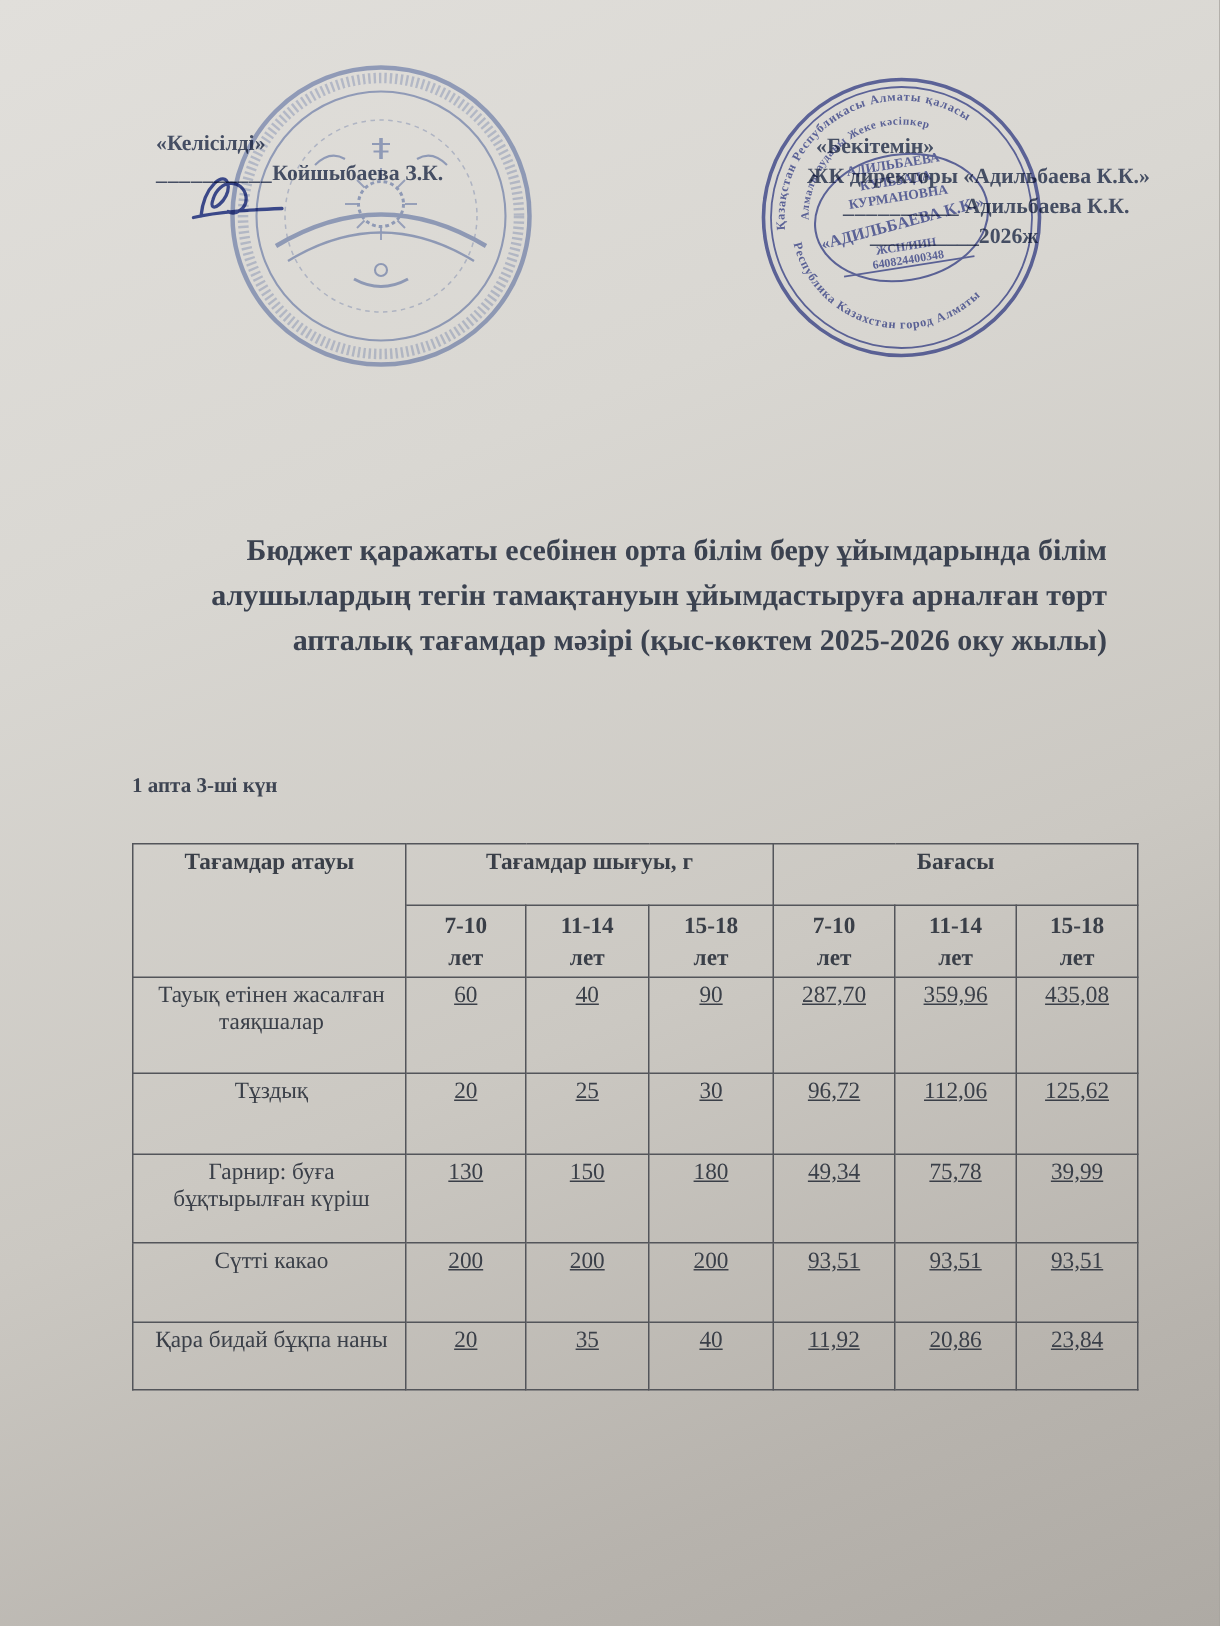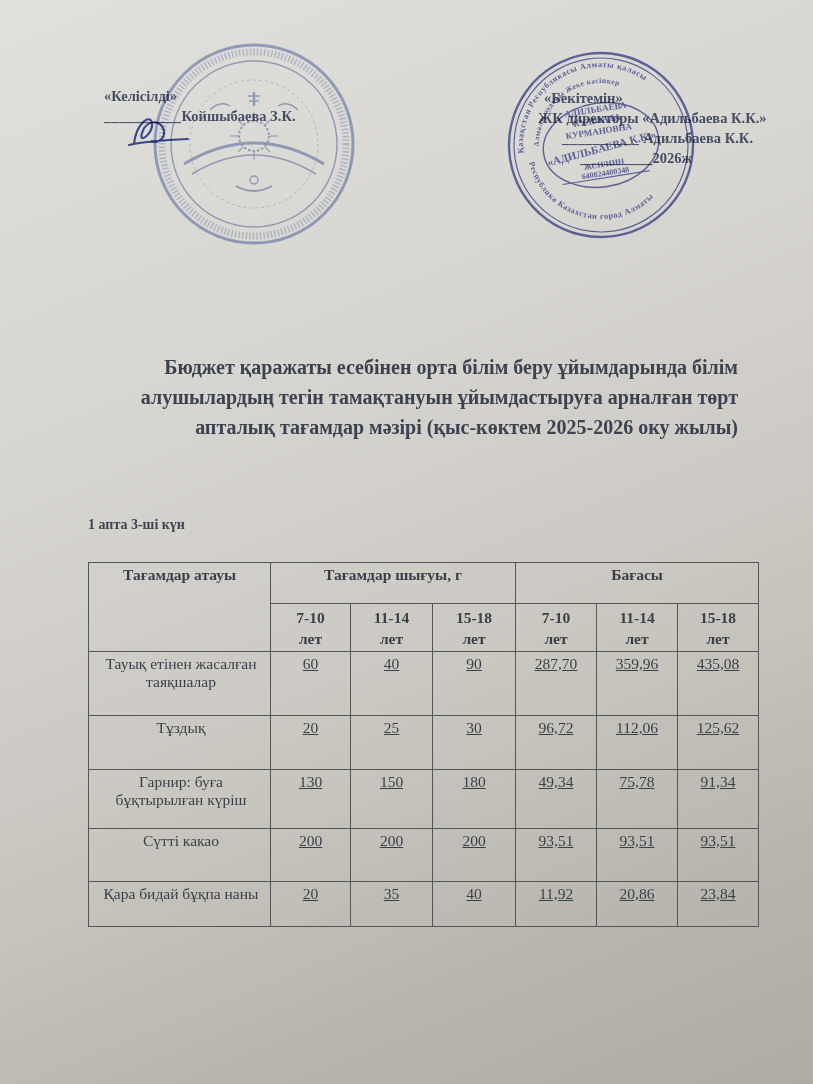--- a/index.html
+++ b/index.html
@@ -179,21 +179,21 @@
       <td class="num">112,06</td>
       <td class="num">125,62</td>
     </tr>
     <tr style="height:59px">
       <td class="dish">Гарнир: буға бұқтырылған күріш</td>
       <td class="num">130</td>
       <td class="num">150</td>
       <td class="num">180</td>
       <td class="num">49,34</td>
       <td class="num">75,78</td>
-      <td class="num">91,34</td>
+      <td class="num">39,99</td>
     </tr>
     <tr style="height:53px">
       <td class="dish">Сүтті какао</td>
       <td class="num">200</td>
       <td class="num">200</td>
       <td class="num">200</td>
       <td class="num">93,51</td>
       <td class="num">93,51</td>
       <td class="num">93,51</td>
     </tr>

